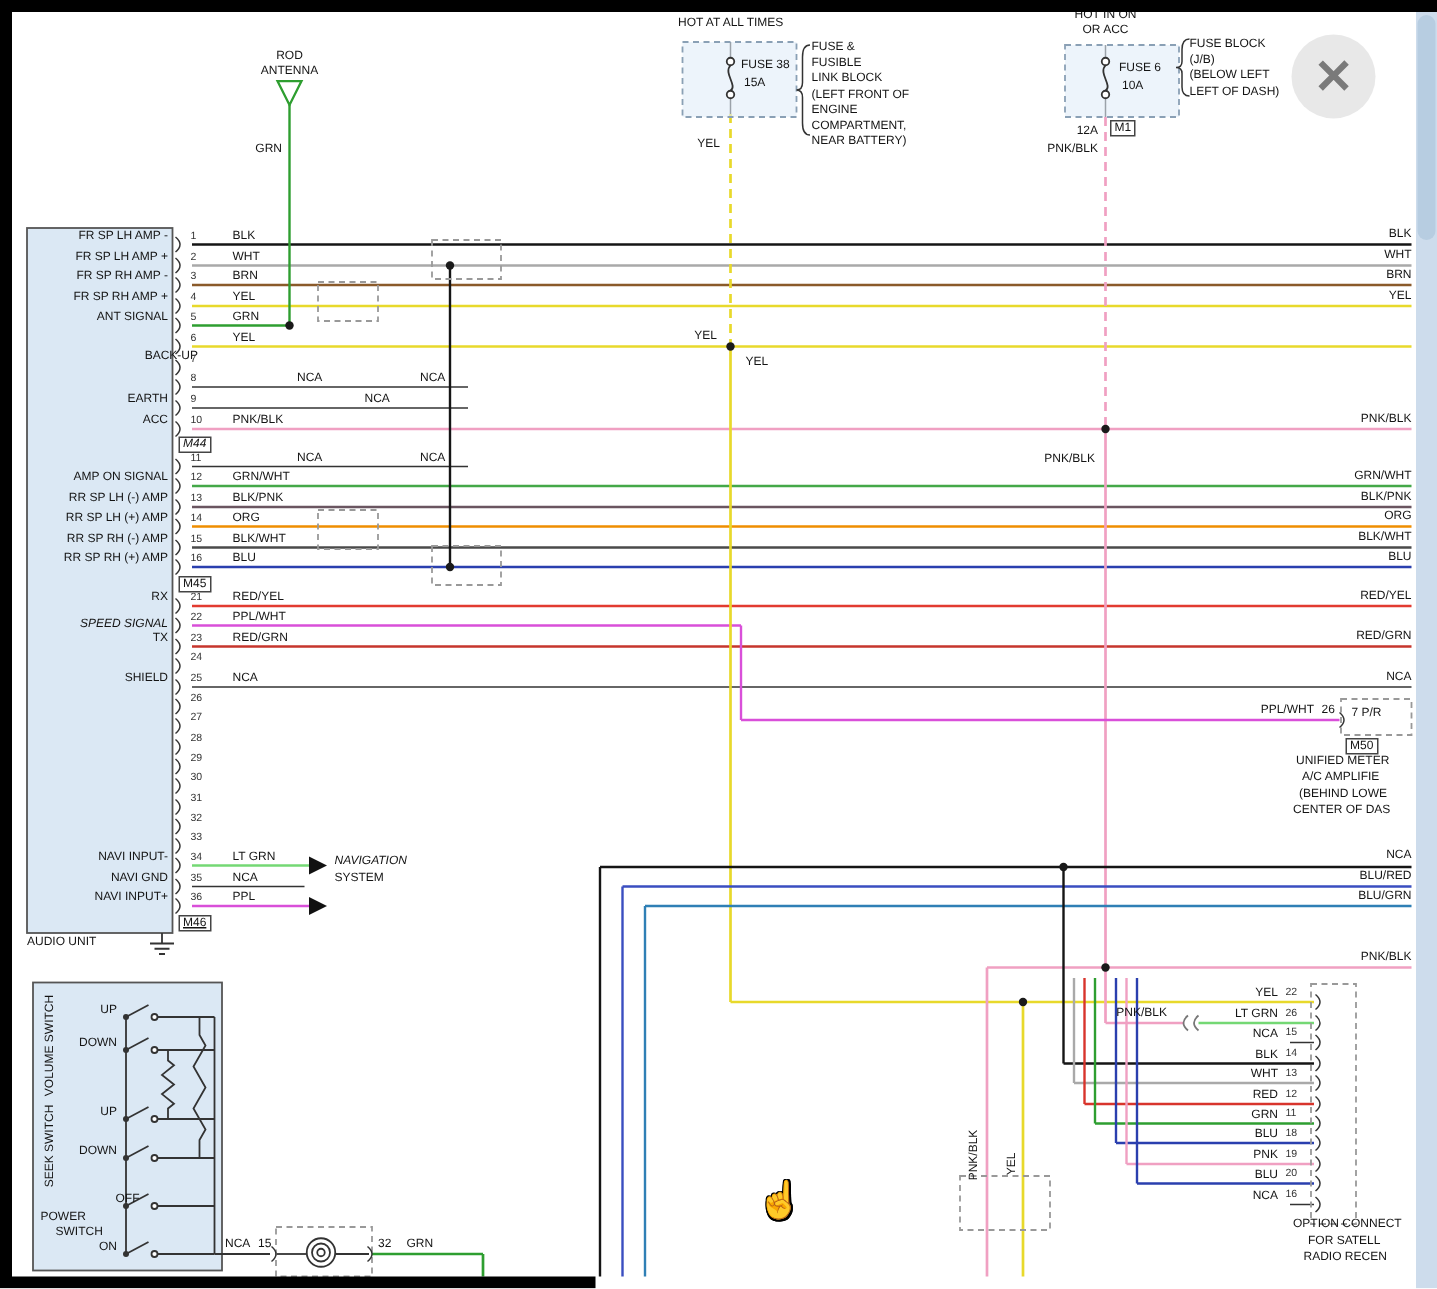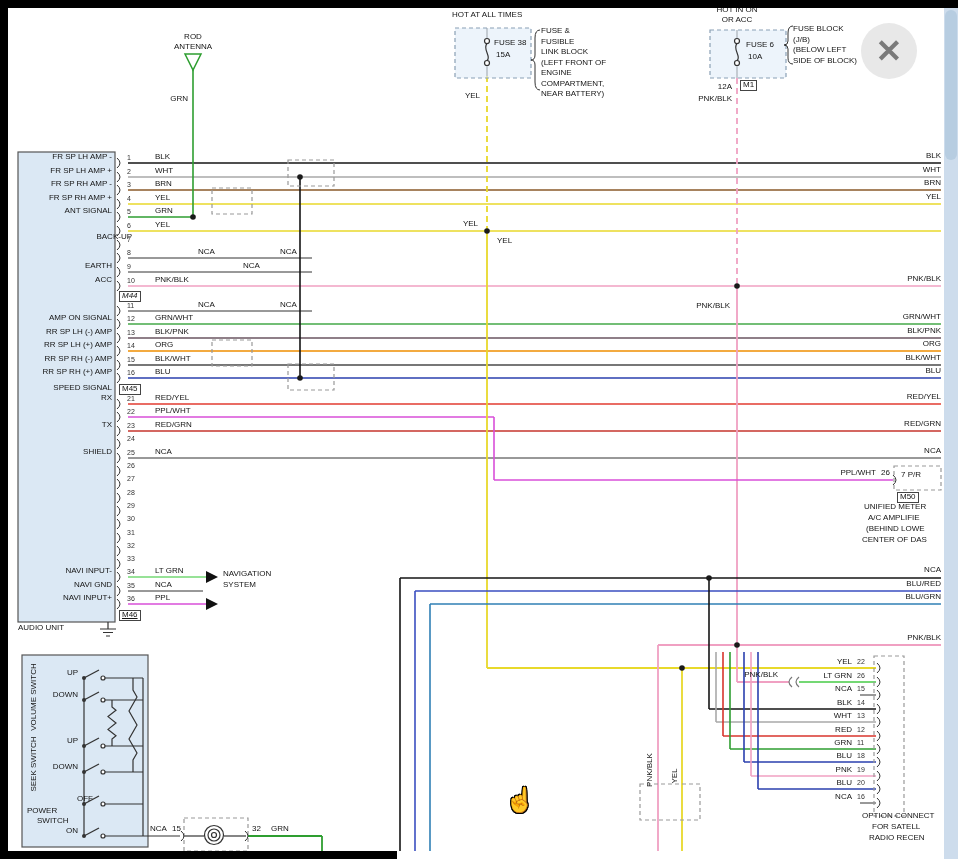--- a/index.html
+++ b/index.html
@@ -247,21 +247,21 @@
         <span class="lbl" style="left: 155px; top: 355px;">BLK/WHT</span>
         <span class="lbl r" style="left: 112px; top: 355px;">RR SP RH (-) AMP</span>
         <span class="lbl s7" style="left: 127px; top: 369px;">16</span>
         <span class="lbl" style="left: 155px; top: 368px;">BLU</span>
         <span class="lbl r" style="left: 112px; top: 368px;">RR SP RH (+) AMP</span>
         <span class="lbl s7" style="left: 127px; top: 395px;">21</span>
         <span class="lbl" style="left: 155px; top: 394px;">RED/YEL</span>
         <span class="lbl r" style="left: 112px; top: 394px;">RX</span>
         <span class="lbl s7" style="left: 127px; top: 408px;">22</span>
         <span class="lbl" style="left: 155px; top: 407px;">PPL/WHT</span>
-        <span class="lbl r" style="left: 112px; top: 384px;">SPEED SIGNAL</span>
+        <span class="lbl r" style="left: 112px; top: 412px; font-style: italic;">SPEED SIGNAL</span>
         <span class="lbl s7" style="left: 127px; top: 422px;">23</span>
         <span class="lbl" style="left: 155px; top: 421px;">RED/GRN</span>
         <span class="lbl r" style="left: 112px; top: 421px;">TX</span>
         <span class="lbl s7" style="left: 127px; top: 435px;">24</span>
         <span class="lbl s7" style="left: 127px; top: 449px;">25</span>
         <span class="lbl" style="left: 155px; top: 448px;">NCA</span>
         <span class="lbl r" style="left: 112px; top: 448px;">SHIELD</span>
         <span class="lbl s7" style="left: 127px; top: 462px;">26</span>
         <span class="lbl s7" style="left: 127px; top: 475px;">27</span>
         <span class="lbl s7" style="left: 127px; top: 489px;">28</span>
@@ -341,34 +341,34 @@
         <span class="lbl c" style="left: 737px; top: 6px;">HOT IN ON</span>
         <span class="lbl c" style="left: 737px; top: 16px;">OR ACC</span>
         <span class="lbl" style="left: 746px; top: 41px;">FUSE 6</span>
         <span class="lbl" style="left: 748px; top: 53px;">10A</span>
         <span class="lbl r" style="left: 732px; top: 83px;">12A</span>
         <span class="lbl box" style="left: 740px; top: 80px;">M1</span>
         <span class="lbl r" style="left: 732px; top: 95px;">PNK/BLK</span>
         <span class="lbl" style="left: 793px; top: 25px;">FUSE BLOCK</span>
         <span class="lbl" style="left: 793px; top: 36px;">(J/B)</span>
         <span class="lbl" style="left: 793px; top: 46px;">(BELOW LEFT</span>
-        <span class="lbl" style="left: 793px; top: 57px;">SIDE OF BLOCK)</span>
+        <span class="lbl" style="left: 793px; top: 57px;">LEFT OF DASH)</span>
         <span class="lbl" style="left: 18px; top: 624px;">AUDIO UNIT</span>
         <span class="lbl box" style="left: 119px; top: 291px; font-style: italic;">M44</span>
         <span class="lbl box" style="left: 119px; top: 384px;">M45</span>
         <span class="lbl box" style="left: 119px; top: 610px; text-decoration: underline;">M46</span>
         <span class="lbl" style="left: 198px; top: 248px;">NCA</span>
         <span class="lbl" style="left: 280px; top: 248px;">NCA</span>
         <span class="lbl" style="left: 243px; top: 262px;">NCA</span>
         <span class="lbl" style="left: 198px; top: 301px;">NCA</span>
         <span class="lbl" style="left: 280px; top: 301px;">NCA</span>
         <span class="lbl r" style="left: 478px; top: 220px;">YEL</span>
         <span class="lbl" style="left: 497px; top: 237px;">YEL</span>
         <span class="lbl r" style="left: 730px; top: 302px;">PNK/BLK</span>
-        <span class="lbl" style="left: 223px; top: 570px;">NAVIGATION</span>
+        <span class="lbl" style="left: 223px; top: 570px; font-style: italic;">NAVIGATION</span>
         <span class="lbl" style="left: 223px; top: 581px;">SYSTEM</span>
         <span class="lbl r" style="left: 876px; top: 469px;">PPL/WHT</span>
         <span class="lbl" style="left: 881px; top: 469px;">26</span>
         <span class="lbl" style="left: 901px; top: 471px;">7 P/R</span>
         <span class="lbl box" style="left: 897px; top: 492px;">M50</span>
         <span class="lbl" style="left: 864px; top: 503px;">UNIFIED METER</span>
         <span class="lbl" style="left: 868px; top: 514px;">A/C AMPLIFIE</span>
         <span class="lbl" style="left: 866px; top: 525px;">(BEHIND LOWE</span>
         <span class="lbl" style="left: 862px; top: 536px;">CENTER OF DAS</span>
         <span class="lbl r" style="left: 778px; top: 671px;">PNK/BLK</span>

